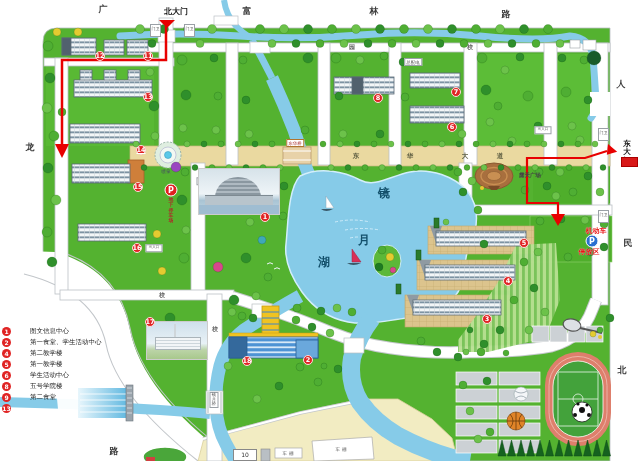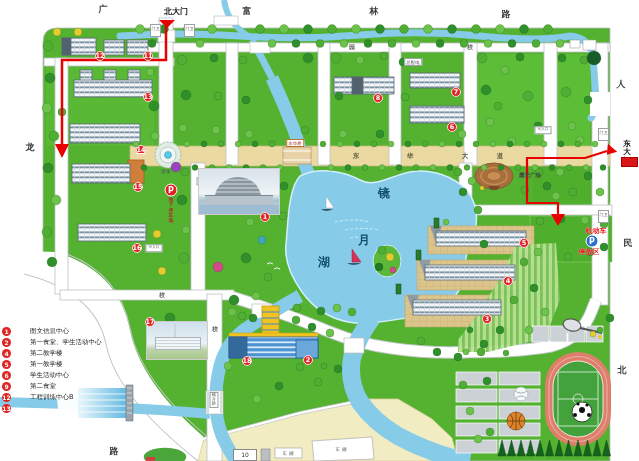--- a/index.html
+++ b/index.html
@@ -618,26 +618,26 @@
     </div>
       <div class="legend-row">
       <span class="lnum">5</span>
       <span class="ltxt">第一教学楼</span>
     </div>
       <div class="legend-row">
       <span class="lnum">6</span>
       <span class="ltxt">学生活动中心</span>
     </div>
       <div class="legend-row">
+      <span class="lnum">8</span>
+      <span class="ltxt">五号学院楼</span>
+    </div>
+      <div class="legend-row">
       <span class="lnum">9</span>
       <span class="ltxt">第二食堂</span>
-    </div>
-      <div class="legend-row">
-      <span class="lnum">12</span>
-      <span class="ltxt">工程训练中心B</span>
     </div>
       <div class="legend-row">
       <span class="lnum">13</span>
       <span class="ltxt"></span>
     </div>
 </div>
 
 </div>
 
 </body></html>

